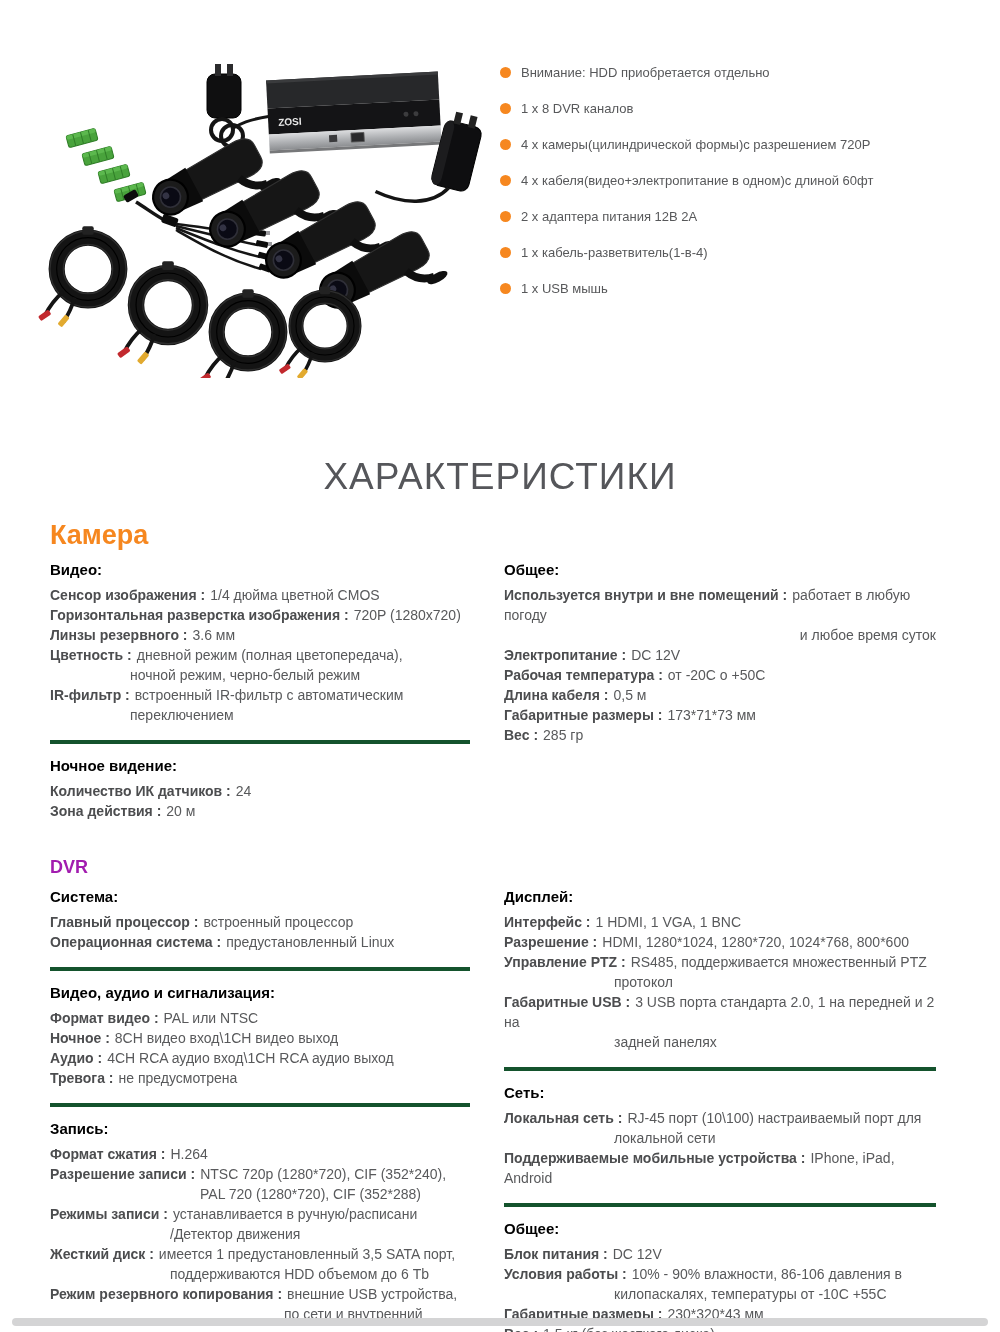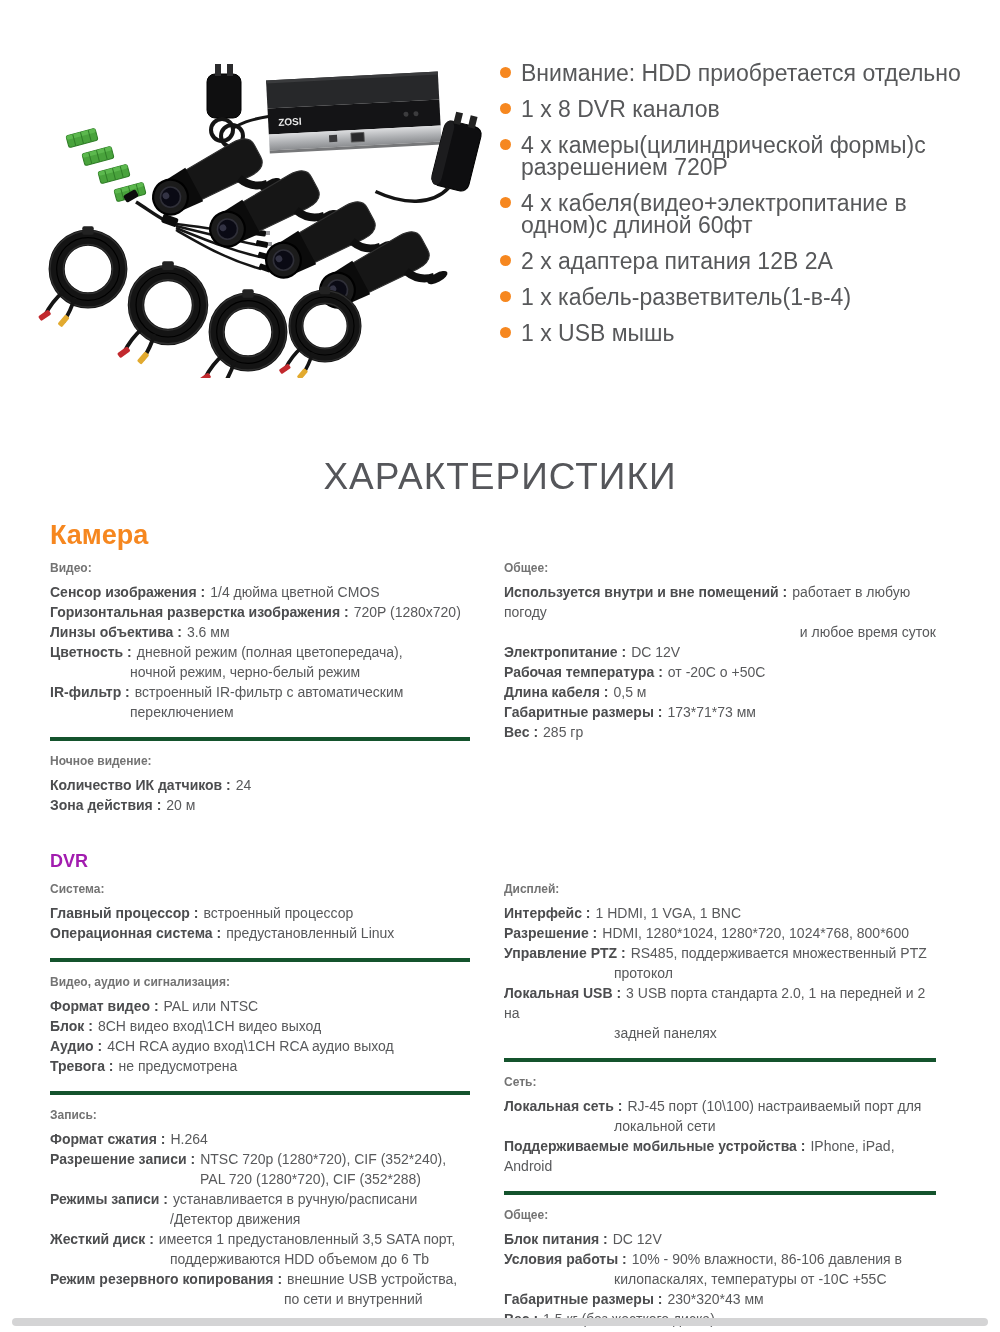--- a/index.html
+++ b/index.html
@@ -4,35 +4,35 @@
 <style>
   * { box-sizing: border-box; }
   html,body { margin:0; padding:0; background:#ffffff; }
   body { font-family:"Liberation Sans", sans-serif; }
   .page { width:1000px; height:1332px; position:relative; background:#fff; overflow:hidden; margin:0 auto; }
 
   
   .hero { display:flex; padding:26px 20px 0 18px; height:382px; }
   .photo { width:470px; flex:none; }
   .features { flex:1; list-style:none; margin:0; padding:36px 0 0 12px; }
-  .features li { display:flex; align-items:flex-start; margin-bottom:14px; font-size:23px; color:#57585a; line-height:22px; }
+  .features li { display:flex; align-items:flex-start; margin-bottom:14px; font-size:13px; color:#57585a; line-height:22px; }
   .dot { width:11px; height:11px; border-radius:50%; background:#f6871f; flex:none; margin:5px 10px 0 0; }
 
   
   .title { text-align:center; font-size:37px; font-weight:400; color:#55565a; letter-spacing:1px; margin:74px 0 0; }
 
   
   .section { padding:0 50px; }
   .h-cam { color:#f6871f; font-size:27px; font-weight:700; margin:22px 0 10px; }
   .h-dvr { color:#a21caf; font-size:18px; font-weight:700; margin:36px 0 10px; }
   .cols { display:flex; gap:34px; align-items:flex-start; }
   .col1 { width:420px; flex:none; }
   .col2 { width:432px; flex:none; }
   .block + .block { border-top:4px solid #14532d; margin-top:15px; padding-top:13px; }
-  .sub { color:#737373; font-size:12px; font-weight:700; margin:0 0 7px; }
+  .sub { color:#000000; font-size:15px; font-weight:700; margin:0 0 7px; }
   .row { font-size:14px; color:#58595b; line-height:20px; }
   .row b { color:#4c4d4f; margin-right:5px; }
   .cont { padding-left:110px; }
   .cont.pl80 { padding-left:80px; }
   .cont.pl120 { padding-left:120px; }
   .cont.pl150 { padding-left:150px; }
   .cont.pl230 { padding-left:234px; }
   .cont.right { padding-left:0; text-align:right; }
 
   
@@ -191,21 +191,21 @@
   <h1 class="title">ХАРАКТЕРИСТИКИ</h1>
 
   <section class="section">
     <h2 class="h-cam">Камера</h2>
     <div class="cols">
       <div class="col1">
         <div class="block">
           <h3 class="sub">Видео:</h3>
           <div class="row"><b>Сенсор изображения :</b><span>1/4 дюйма цветной CMOS</span></div>
           <div class="row"><b>Горизонтальная разверстка изображения :</b><span>720P (1280x720)</span></div>
-          <div class="row"><b>Линзы объектива :</b><span>3.6 мм</span></div>
+          <div class="row"><b>Линзы резервного :</b><span>3.6 мм</span></div>
           <div class="row"><b>Цветность :</b><span>дневной режим (полная цветопередача),</span></div>
           <div class="row cont pl80">ночной режим, черно-белый режим</div>
           <div class="row"><b>IR-фильтр :</b><span>встроенный IR-фильтр с автоматическим</span></div>
           <div class="row cont pl80">переключением</div>
         </div>
         <div class="block">
           <h3 class="sub">Ночное видение:</h3>
           <div class="row"><b>Количество ИК датчиков :</b><span>24</span></div>
           <div class="row"><b>Зона действия :</b><span>20 м</span></div>
         </div>
@@ -230,21 +230,21 @@
     <div class="cols">
       <div class="col1">
         <div class="block">
           <h3 class="sub">Система:</h3>
           <div class="row"><b>Главный процессор :</b><span>встроенный процессор</span></div>
           <div class="row"><b>Операционная система  :</b><span>предустановленный Linux</span></div>
         </div>
         <div class="block">
           <h3 class="sub">Видео, аудио и сигнализация:</h3>
           <div class="row"><b>Формат видео :</b><span>PAL или NTSC</span></div>
-          <div class="row"><b>Блок :</b><span>8CH видео вход\1CH видео выход</span></div>
+          <div class="row"><b>Ночное :</b><span>8CH видео вход\1CH видео выход</span></div>
           <div class="row"><b>Аудио :</b><span>4CH RCA аудио вход\1CH RCA аудио выход</span></div>
           <div class="row"><b>Тревога :</b><span>не предусмотрена</span></div>
         </div>
         <div class="block">
           <h3 class="sub">Запись:</h3>
           <div class="row"><b>Формат сжатия :</b><span>H.264</span></div>
           <div class="row"><b>Разрешение записи :</b><span>NTSC 720p (1280*720), CIF (352*240),</span></div>
           <div class="row cont pl150">PAL 720 (1280*720), CIF (352*288)</div>
           <div class="row"><b>Режимы записи :</b><span>устанавливается в ручную/расписани</span></div>
           <div class="row cont pl120">/Детектор движения</div>
@@ -254,21 +254,21 @@
           <div class="row cont pl230">по сети и внутренний</div>
         </div>
       </div>
       <div class="col2">
         <div class="block">
           <h3 class="sub">Дисплей:</h3>
           <div class="row"><b>Интерфейс :</b><span>1 HDMI, 1 VGA, 1 BNC</span></div>
           <div class="row"><b>Разрешение :</b><span>HDMI, 1280*1024, 1280*720, 1024*768, 800*600</span></div>
           <div class="row"><b>Управление PTZ :</b><span>RS485, поддерживается множественный PTZ</span></div>
           <div class="row cont">протокол</div>
-          <div class="row"><b>Локальная USB :</b><span>3 USB порта стандарта 2.0, 1 на передней и 2 на</span></div>
+          <div class="row"><b>Габаритные USB :</b><span>3 USB порта стандарта 2.0, 1 на передней и 2 на</span></div>
           <div class="row cont">задней панелях</div>
         </div>
         <div class="block">
           <h3 class="sub">Сеть:</h3>
           <div class="row"><b>Локальная сеть :</b><span>RJ-45 порт (10\100) настраиваемый порт для</span></div>
           <div class="row cont">локальной сети</div>
           <div class="row"><b>Поддерживаемые мобильные устройства :</b><span>IPhone, iPad, Android</span></div>
         </div>
         <div class="block">
           <h3 class="sub">Общее:</h3>

